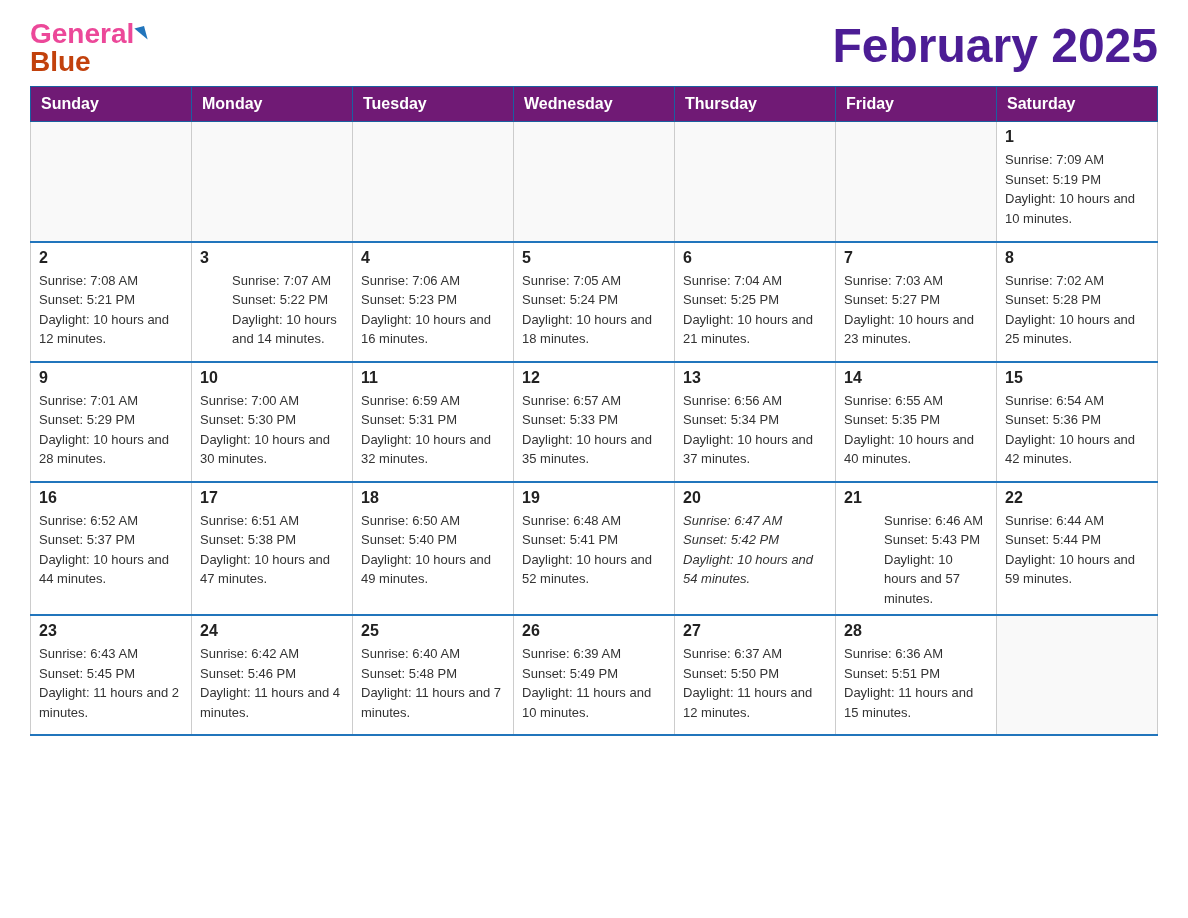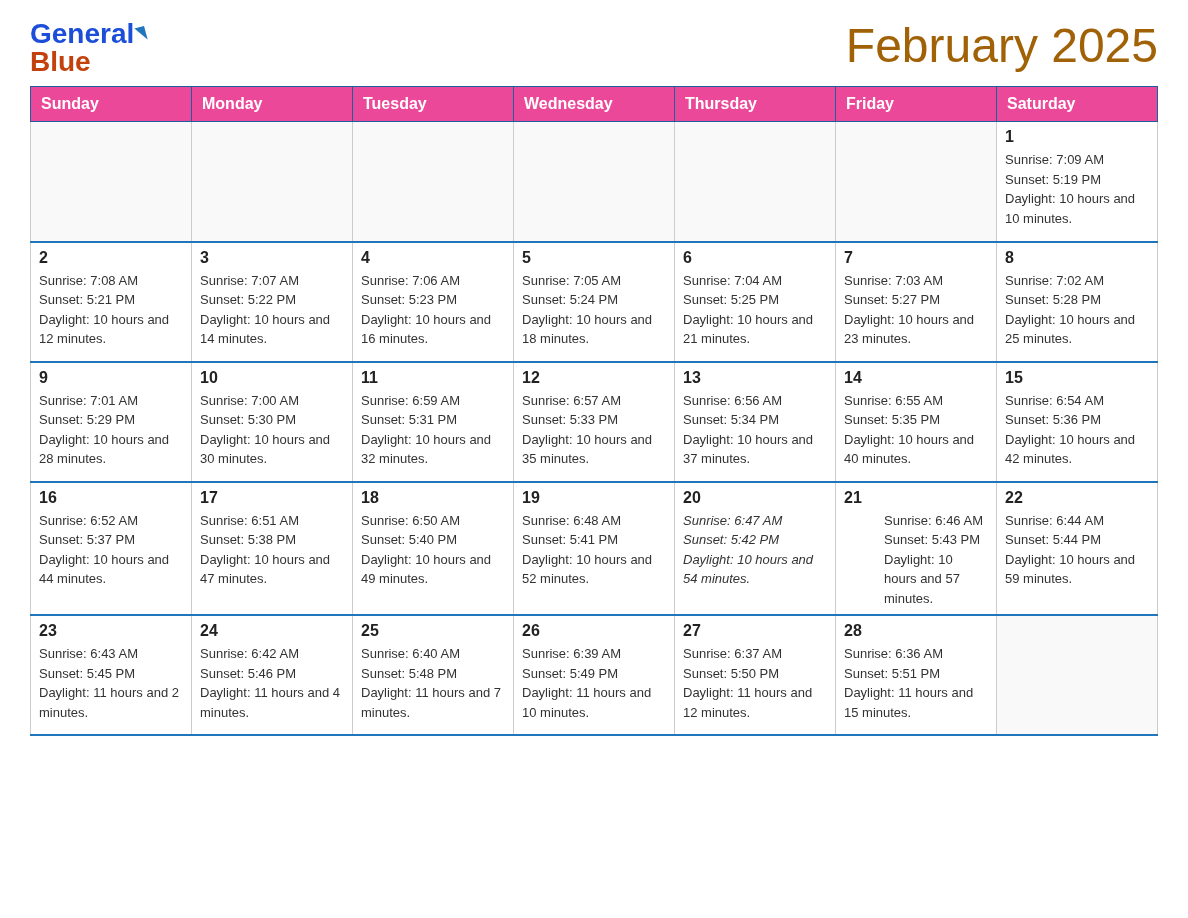--- a/index.html
+++ b/index.html
@@ -17,21 +17,21 @@
       margin-bottom: 10px;
     }
     .logo {
       display: flex;
       flex-direction: column;
       align-items: flex-start;
     }
     .logo-general {
       font-size: 28px;
       font-weight: bold;
-      color: #1d4ed8;
+      color: #ec4899;
       line-height: 1;
     }
     .logo-blue {
       font-size: 28px;
       font-weight: bold;
       color: #c2410c;
       line-height: 1;
     }
     .logo-arrow {
       display: inline-block;
@@ -46,36 +46,36 @@
     }
     .logo-line1 {
       display: flex;
       align-items: center;
     }
     .title-area {
       text-align: right;
     }
     .month-title {
       font-size: 48px;
-      font-weight: normal;
-      color: #a16207;
+      font-weight: bold;
+      color: #4c1d95;
       line-height: 1.1;
     }
     .location-title {
       font-size: 20px;
       color: #444;
       margin-top: 4px;
     }
     table {
       width: 100%;
       border-collapse: collapse;
       table-layout: fixed;
     }
     thead th {
-      background-color: #ec4899;
+      background-color: #701a75;
       color: #fff;
       font-size: 16px;
       font-weight: bold;
       padding: 8px 10px;
       text-align: left;
       border: 1px solid #1a5fa0;
     }
     tbody td {
       border: 1px solid #ccc;
       vertical-align: top;
@@ -148,21 +148,21 @@
       </tr>
       <tr>
         <td>
           <span class="day-num">2</span>
           <div class="day-info" style="white-space: pre-line;">Sunrise: 7:08 AM
 Sunset: 5:21 PM
 Daylight: 10 hours and 12 minutes.</div>
         </td>
         <td>
           <span class="day-num">3</span>
-          <div class="day-info" style="white-space: pre-line;">Sunrise: 7:07 AM
+          <div class="day-info" style="white-space: pre-line; margin-left: 32px;">Sunrise: 7:07 AM
 Sunset: 5:22 PM
 Daylight: 10 hours and 14 minutes.</div>
         </td>
         <td>
           <span class="day-num">4</span>
           <div class="day-info" style="white-space: pre-line;">Sunrise: 7:06 AM
 Sunset: 5:23 PM
 Daylight: 10 hours and 16 minutes.</div>
         </td>
         <td>

